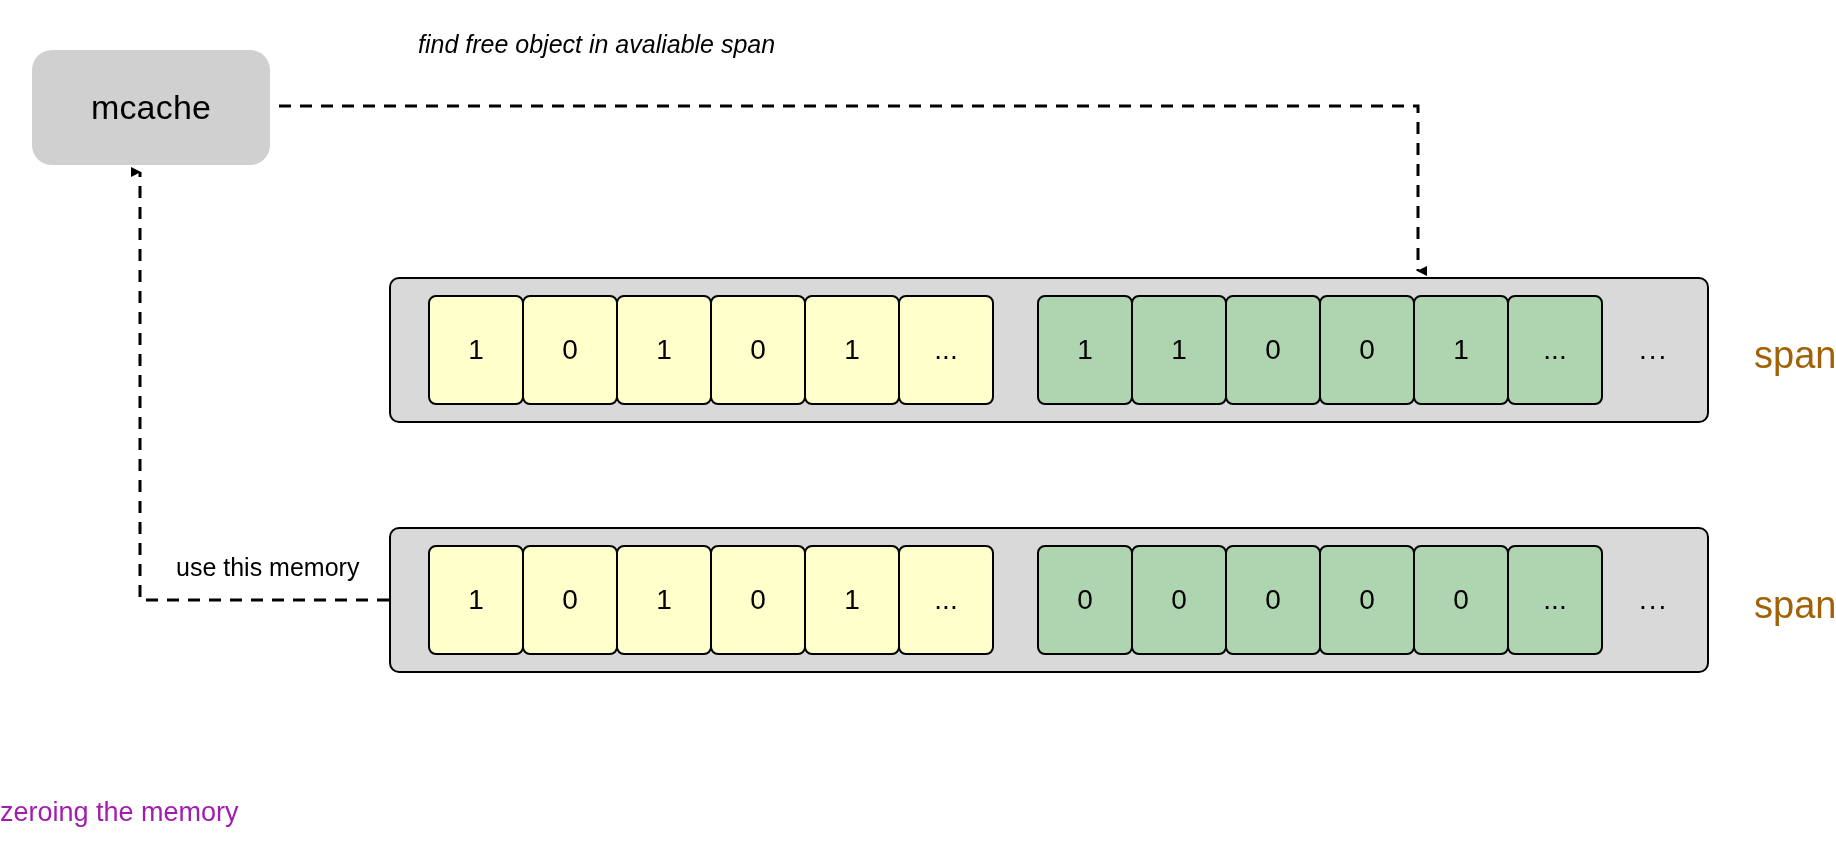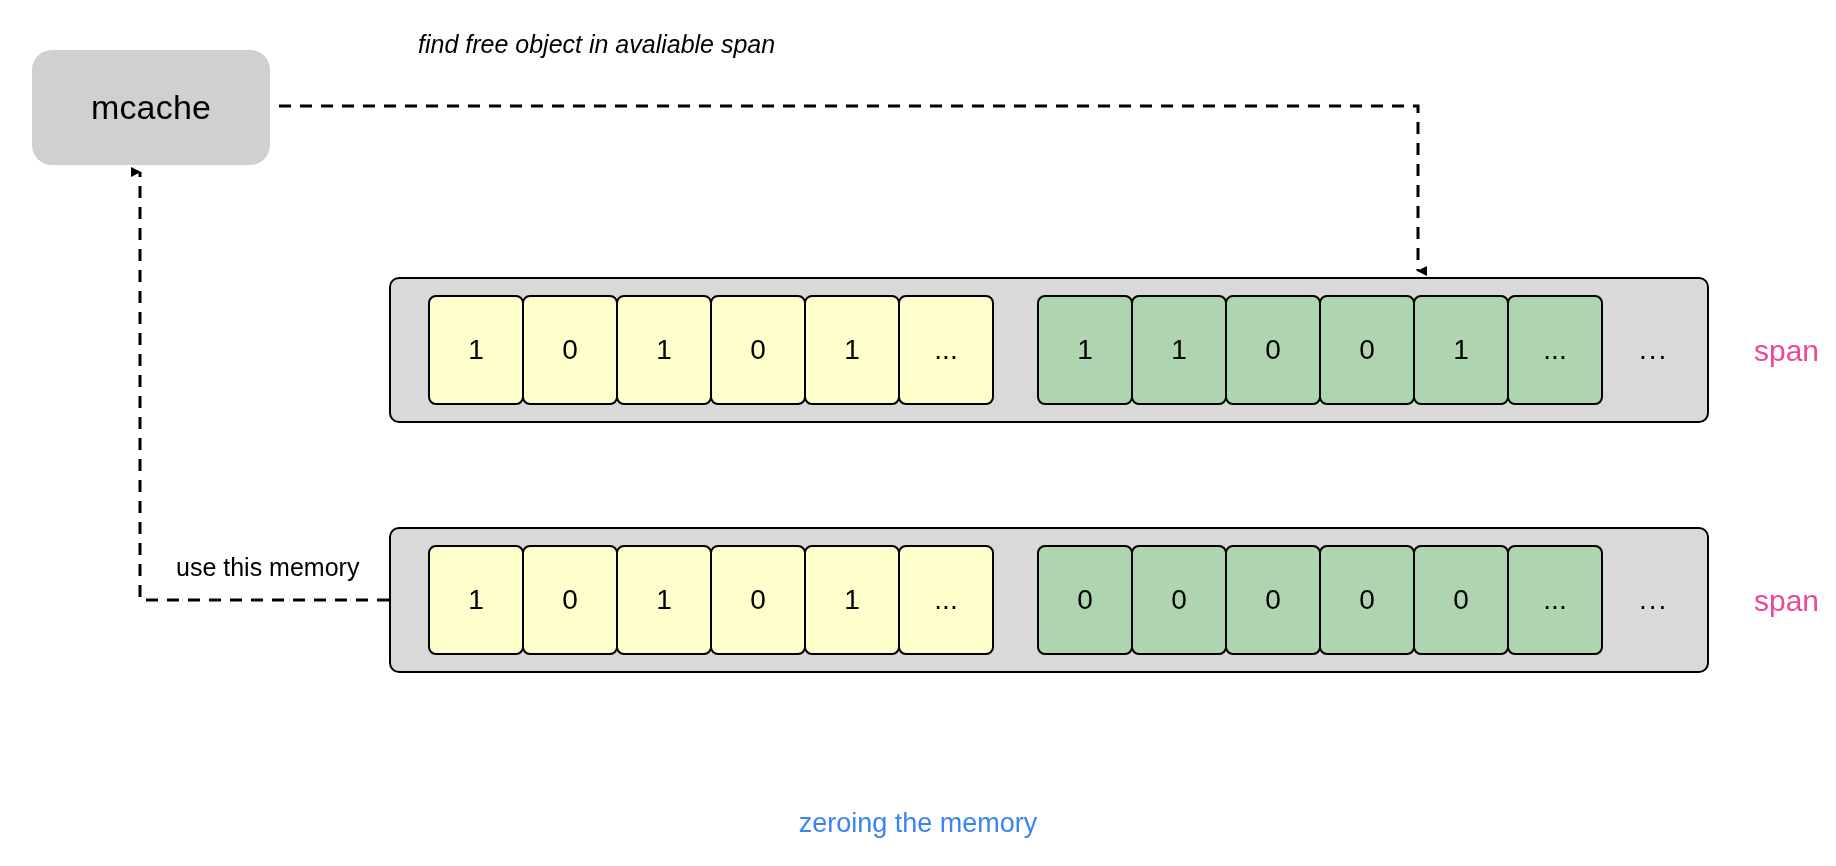--- a/index.html
+++ b/index.html
@@ -104,36 +104,35 @@
 
   .inner-ellipsis {
     font-size: 28px;
     color: #000;
     margin-left: 38px;
     letter-spacing: 2px;
   }
 
   .span-caption {
     position: absolute;
-    font-size: 30px;
-    color: #ec4899;
+    font-size: 38px;
+    color: #a16207;
     white-space: nowrap;
   }
   #span-caption-1 { left: 1754px; top: 334px; }
   #span-caption-2 { left: 1754px; top: 584px; }
 
   .bottom-caption {
     position: absolute;
     left: 0;
     top: 797px;
     width: 1836px;
-    text-align: center;
+    text-align: left;
     font-size: 27px;
-    color: #3b82f6;
-    margin-top: 11px;
+    color: #a21caf;
   }
 </style>
 </head>
 <body>
 
 <div id="canvas">
 
   <svg class="edges" viewBox="0 0 1836 866">
     <defs>
       <marker id="arrowhead-down" markerWidth="12" markerHeight="12" refX="5" refY="9" orient="auto" markerUnits="userSpaceOnUse">

